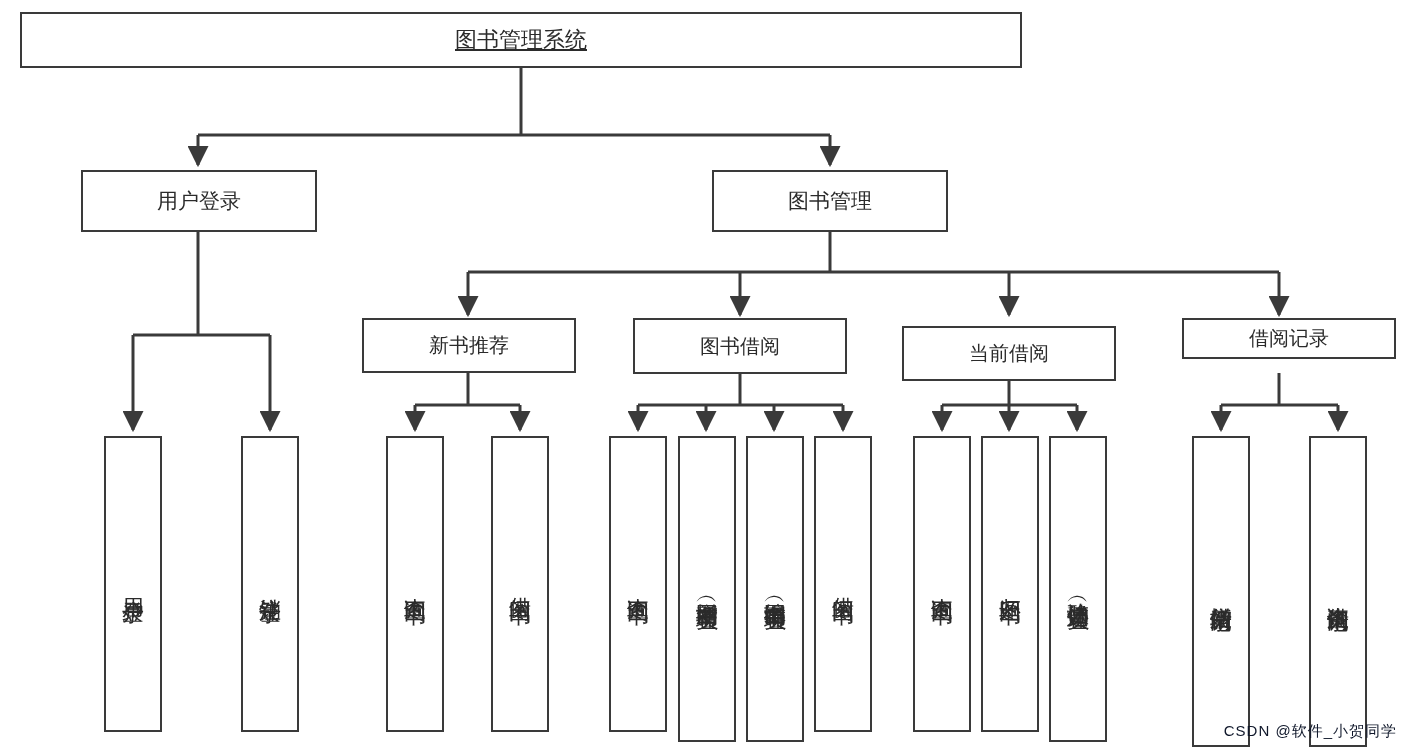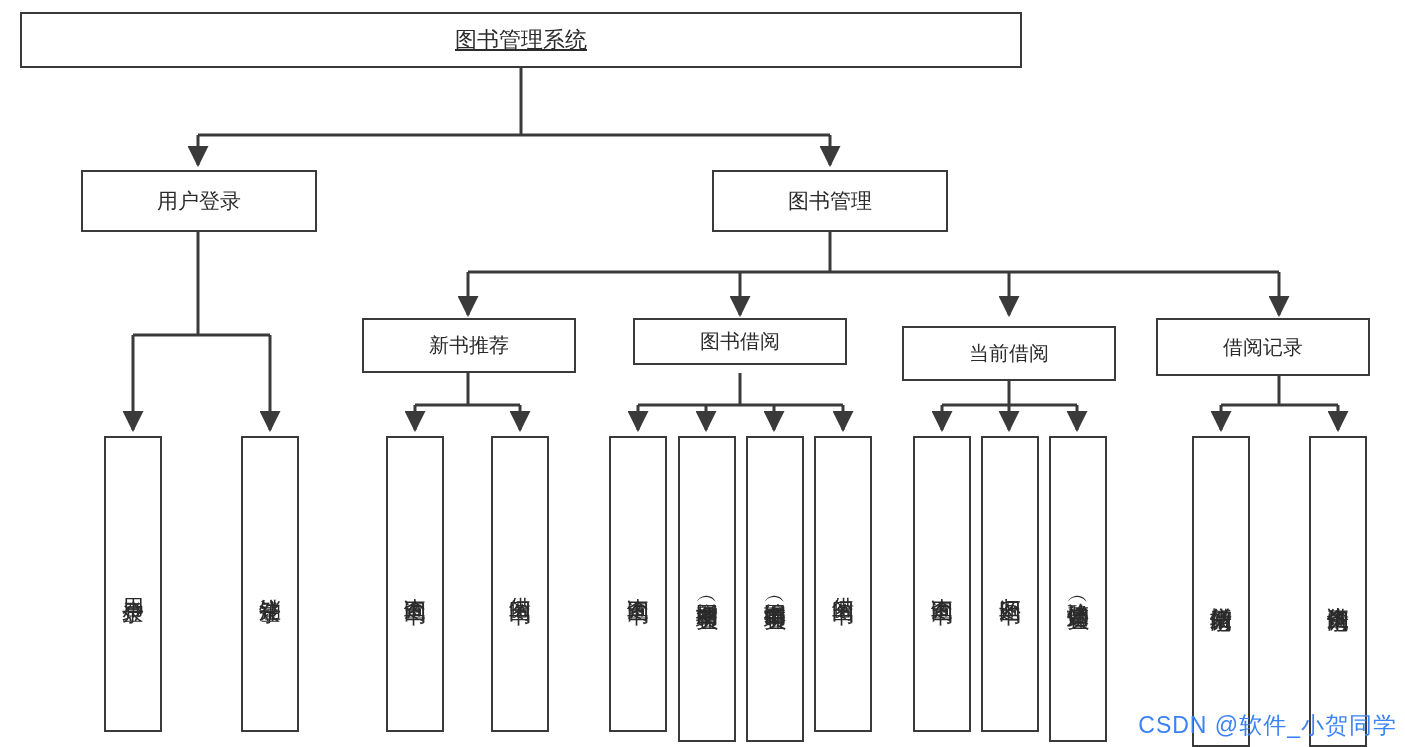--- a/index.html
+++ b/index.html
@@ -52,22 +52,22 @@
     white-space:nowrap;
     text-align:center;
   }
   .leaf.tall .vtext{letter-spacing:1px;}
 
   
   #watermark{
     position:absolute;
     right:8px;
     bottom:6px;
-    font-size:23px;
-    color:#3b82f6;
+    font-size:15px;
+    color:#0f172a;
     letter-spacing:1px;
     white-space:nowrap;
   }
 </style>
 </head>
 <body>
 
 <div id="canvas">
 
   <svg id="wires" viewBox="0 0 1405 747" width="1405" height="747">
@@ -127,27 +127,27 @@
   <div class="node lvl2" style="left:81px;top:170px;width:236px;height:62px;">
     <span>用户登录</span>
   </div>
   <div class="node lvl3" style="left:362px;top:318px;width:214px;height:55px;">
     <span>新书推荐</span>
   </div>
 
   <div class="node lvl2" style="left:712px;top:170px;width:236px;height:62px;">
     <span>图书管理</span>
   </div>
-  <div class="node lvl3" style="left:633px;top:318px;width:214px;height:47px;">
+  <div class="node lvl3" style="left:633px;top:318px;width:214px;height:56px;">
     <span>图书借阅</span>
   </div>
   <div class="node lvl3" style="left:902px;top:318px;width:214px;height:55px;margin-top:8px;">
     <span>当前借阅</span>
   </div>
-  <div class="node lvl3" style="left:1156px;top:318px;width:214px;height:58px;">
+  <div class="node lvl3" style="left:1182px;top:318px;width:214px;height:41px;">
     <span>借阅记录</span>
   </div>
 
   <div class="leaf" style="left:104px;top:436px;width:58px;height:296px;">
     <span class="vtext">用户登录</span>
   </div>
   <div class="leaf" style="left:241px;top:436px;width:58px;height:296px;">
     <span class="vtext">注销登录</span>
   </div>
 

